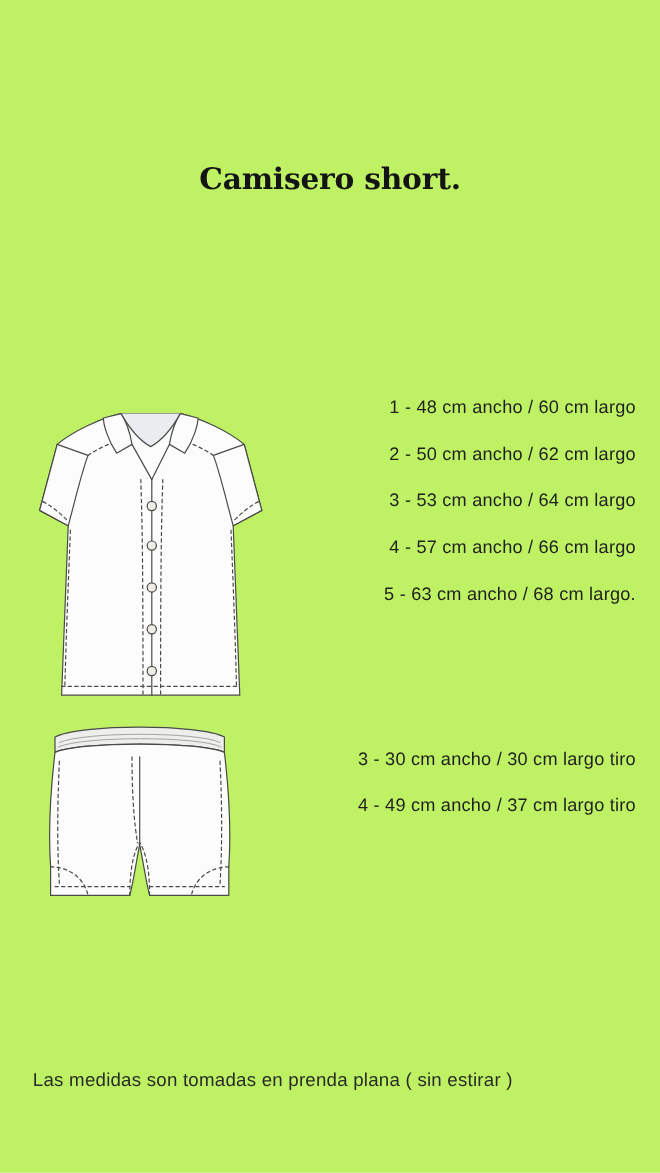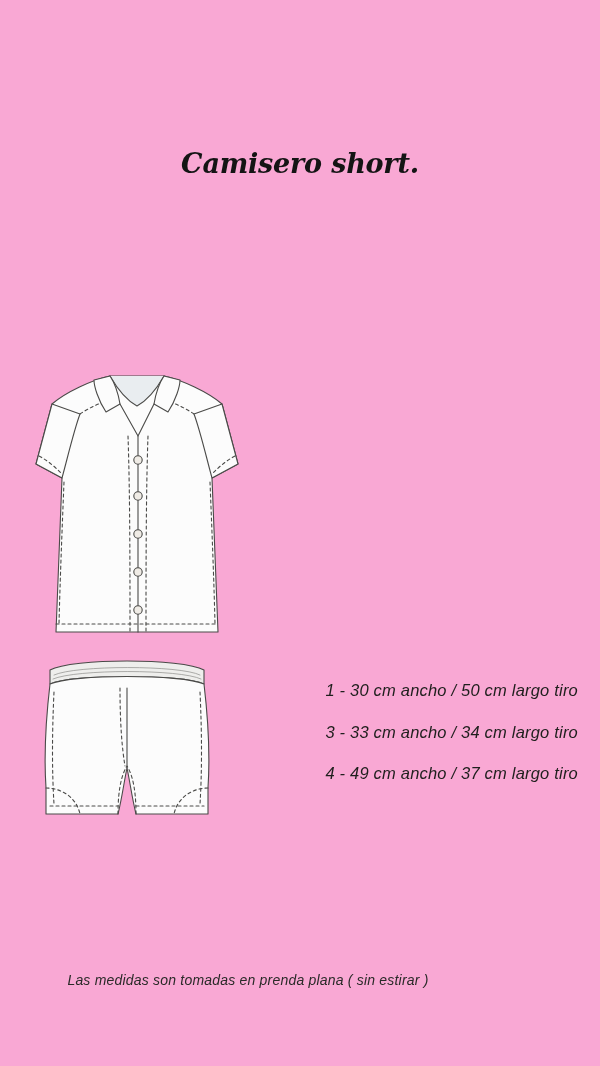--- a/index.html
+++ b/index.html
@@ -11,22 +11,21 @@
     width: 600px;
     height: 1066px;
     position: relative;
     font-family: "Liberation Sans", sans-serif;
     color: #1d1d1b;
     overflow: hidden;
   }
   .page {
     position: absolute;
     inset: 0;
-    background: #f9a8d4;
-    font-style: italic;
+    background: #bef264;
   }
   .title {
     position: absolute;
     top: 148px;
     left: 0;
     width: 600px;
     text-align: center;
     font-family: "DejaVu Serif", serif;
     font-weight: bold;
     font-size: 27px;
@@ -73,21 +72,21 @@
   }
   #shirt-measurements .measure-line { margin-bottom: 26px; }
   #shorts-measurements .measure-line { margin-bottom: 25px; }
 
   .footnote {
     position: absolute;
     top: 972px;
     left: 0;
     width: 496px;
     text-align: center;
-    font-size: 14px;
+    font-size: 17px;
     letter-spacing: 0.2px;
     color: #2a2a28;
   }
 </style>
 </head>
 <body>
 
 <div class="page">
 
   <div class="title">Camisero short.</div>
@@ -122,20 +121,27 @@
       <path d="M188 130 C190 180 192 230 193 272" stroke-dasharray="3 3"></path>
 
       <circle cx="116" cy="108" r="4.2" fill="#f0ece6"></circle>
       <circle cx="116" cy="144" r="4.2" fill="#f0ece6"></circle>
       <circle cx="116" cy="182" r="4.2" fill="#f0ece6"></circle>
       <circle cx="116" cy="220" r="4.2" fill="#f0ece6"></circle>
       <circle cx="116" cy="258" r="4.2" fill="#f0ece6"></circle>
     </svg>
   </div>
 
+  <div class="measure-list" id="shirt-measurements">
+    <div class="measure-line">1 - 48 cm ancho / 60 cm largo</div>
+    <div class="measure-line">2 - 50 cm ancho / 62 cm largo</div>
+    <div class="measure-line">3 - 53 cm ancho / 64 cm largo</div>
+    <div class="measure-line">4 - 57 cm ancho / 66 cm largo</div>
+    <div class="measure-line">5 - 63 cm ancho / 68 cm largo.</div>
+  </div>
 
   <div class="illo" id="shorts-illustration">
     <svg width="190" height="230" viewBox="0 0 190 230" fill="none" stroke="#4a4a48" stroke-width="1.1" stroke-linejoin="round" stroke-linecap="round">
 
       <path d="M18 22 C40 10 150 10 172 22 L172 36 C150 26 40 26 18 36 Z" fill="#eeeeec"></path>
 
       <g stroke="#8d8d8a" stroke-width="0.7">
         <path d="M22 27 C44 17 148 17 168 27"></path>
         <path d="M21 31 C44 21 148 21 169 31"></path>
       </g>
@@ -152,20 +158,19 @@
       <path d="M88 40 C88 76 90 100 93 118" stroke-dasharray="3 3"></path>
 
       <path d="M104 166 C104 140 100 126 95 118 C90 126 86 140 86 166" stroke-dasharray="3 3"></path>
 
       <path d="M14 140 C28 140 44 148 48 166" stroke-dasharray="3 3"></path>
       <path d="M176 140 C162 140 146 148 142 166" stroke-dasharray="3 3"></path>
     </svg>
   </div>
 
   <div class="measure-list" id="shorts-measurements">
-    <div class="measure-line">1 - 30 cm ancho / 50 cm largo tiro</div>
-    <div class="measure-line">3 - 33 cm ancho / 34 cm largo tiro</div>
+    <div class="measure-line">3 - 30 cm ancho / 30 cm largo tiro</div>
     <div class="measure-line">4 - 49 cm ancho / 37 cm largo tiro</div>
   </div>
 
   <div class="footnote">Las medidas son tomadas en prenda plana ( sin estirar )</div>
 
 </div>
 
 </body></html>

